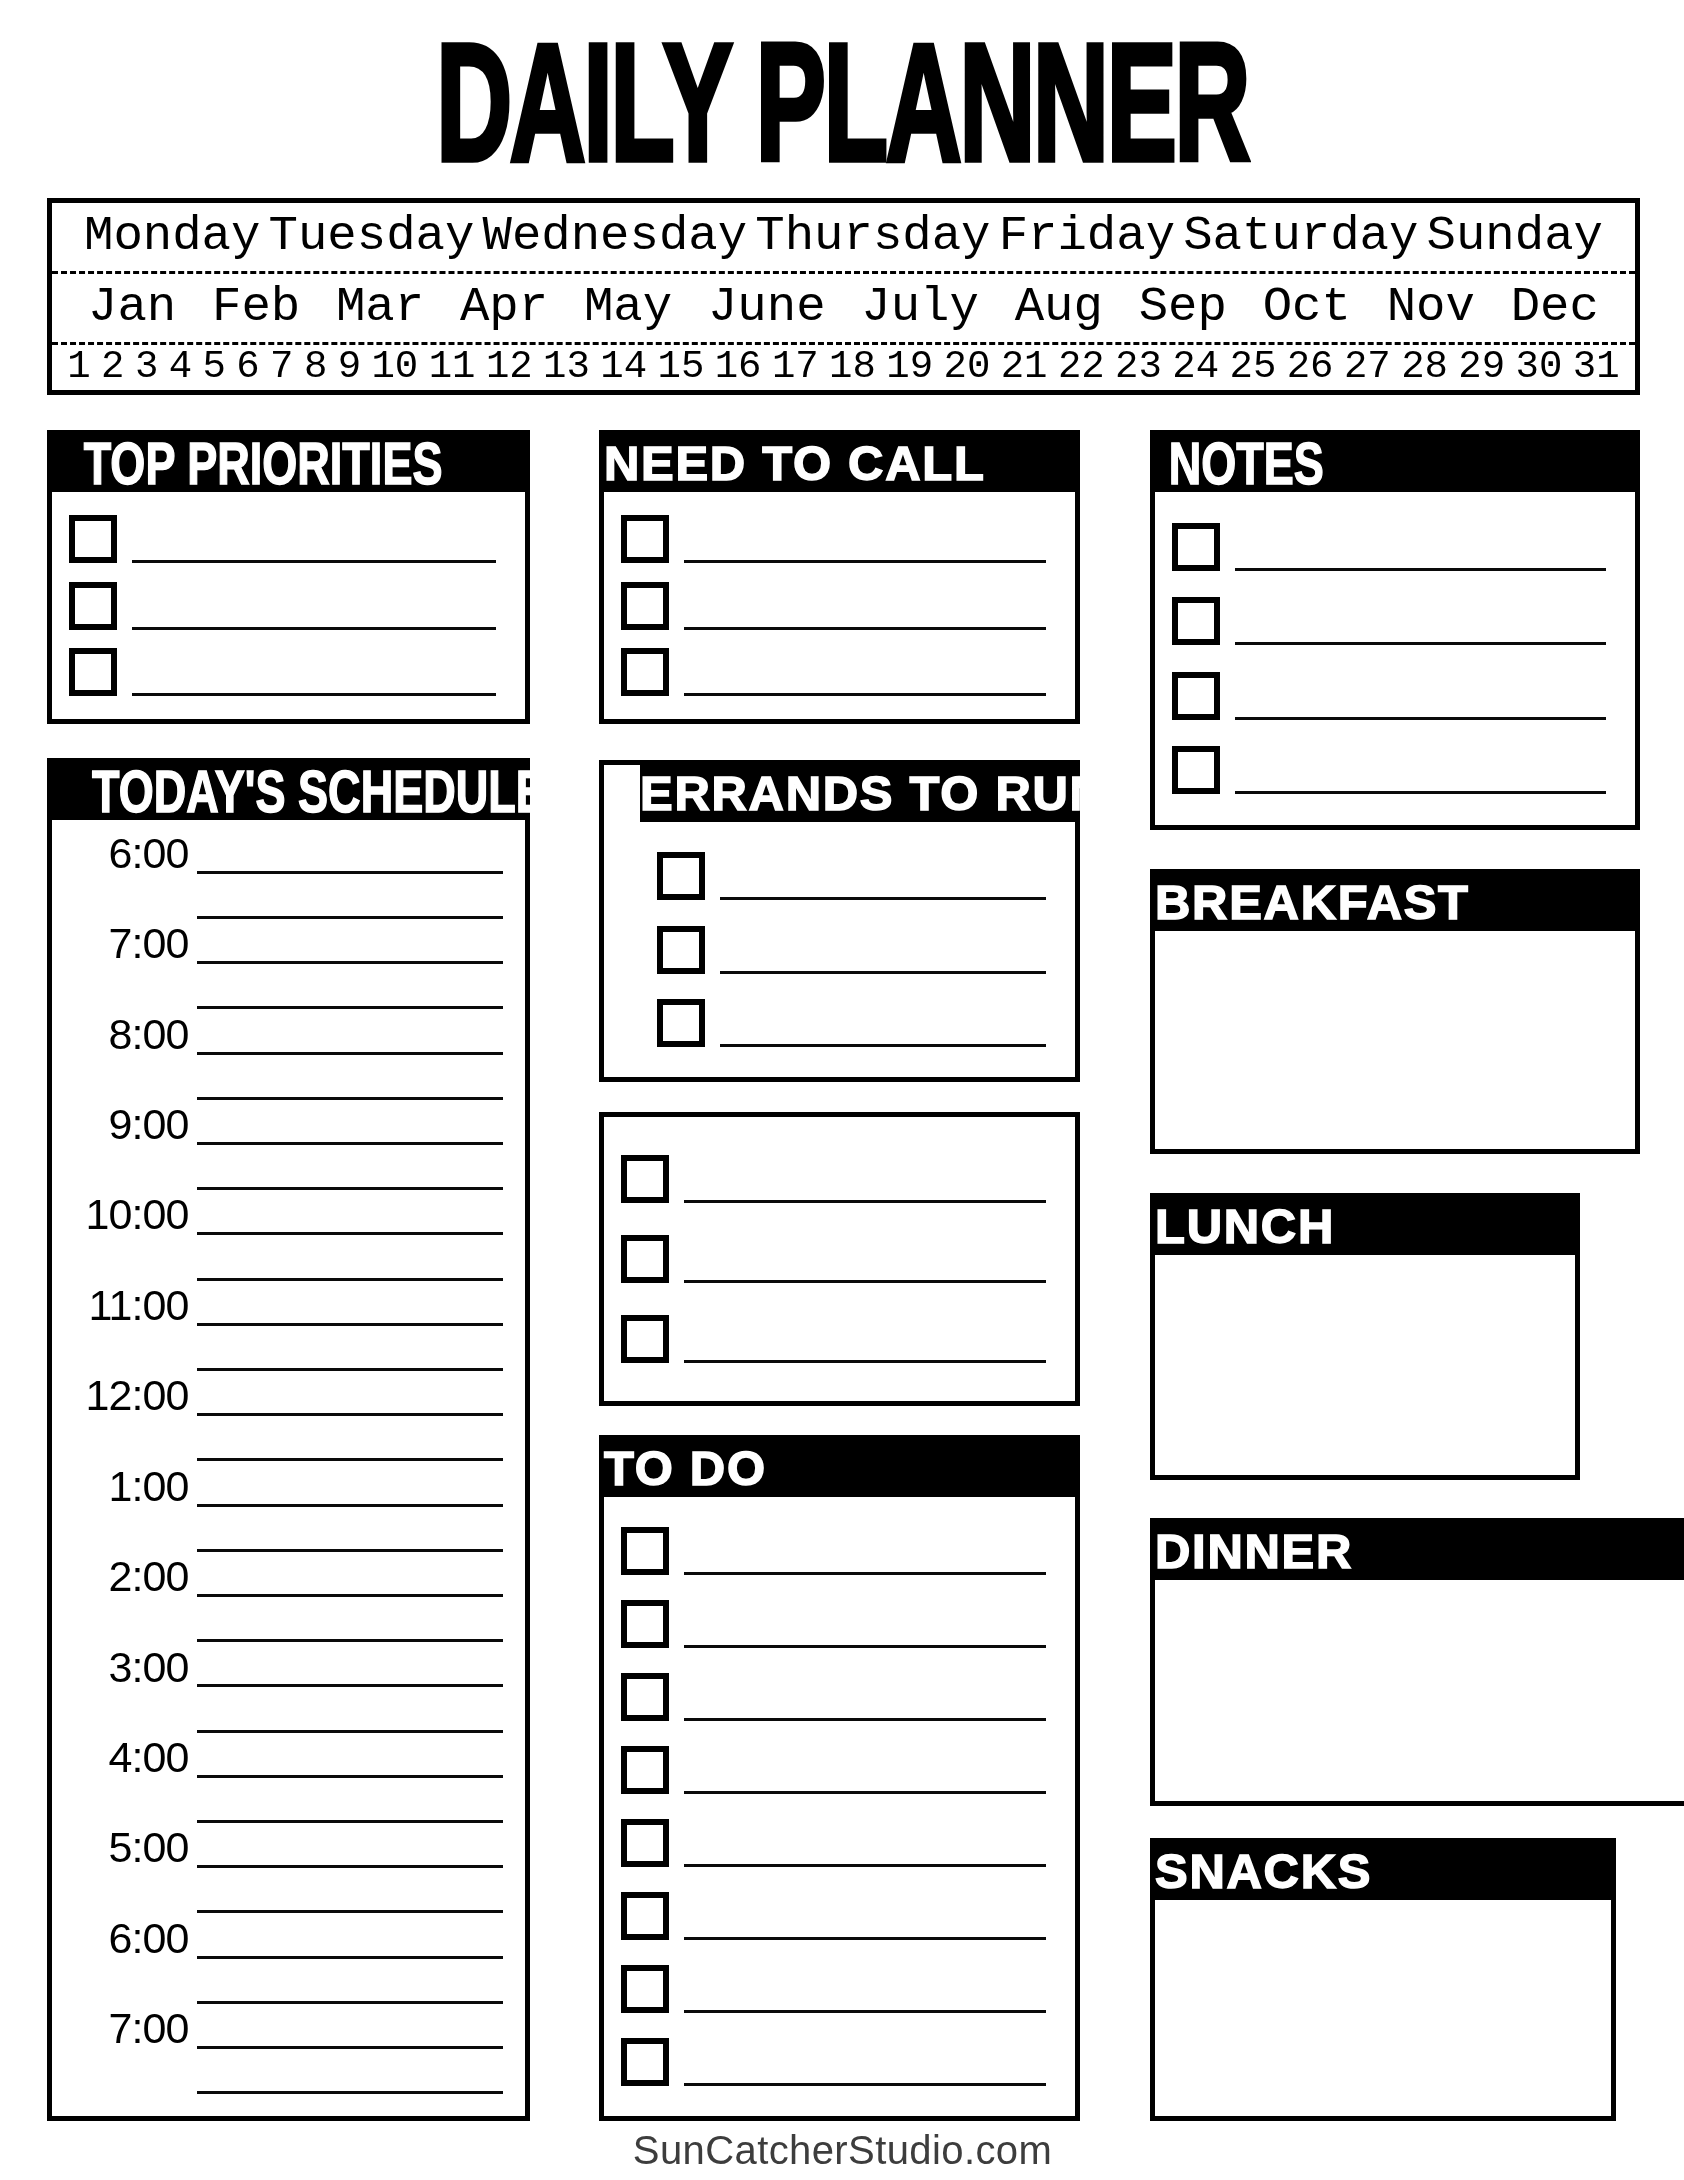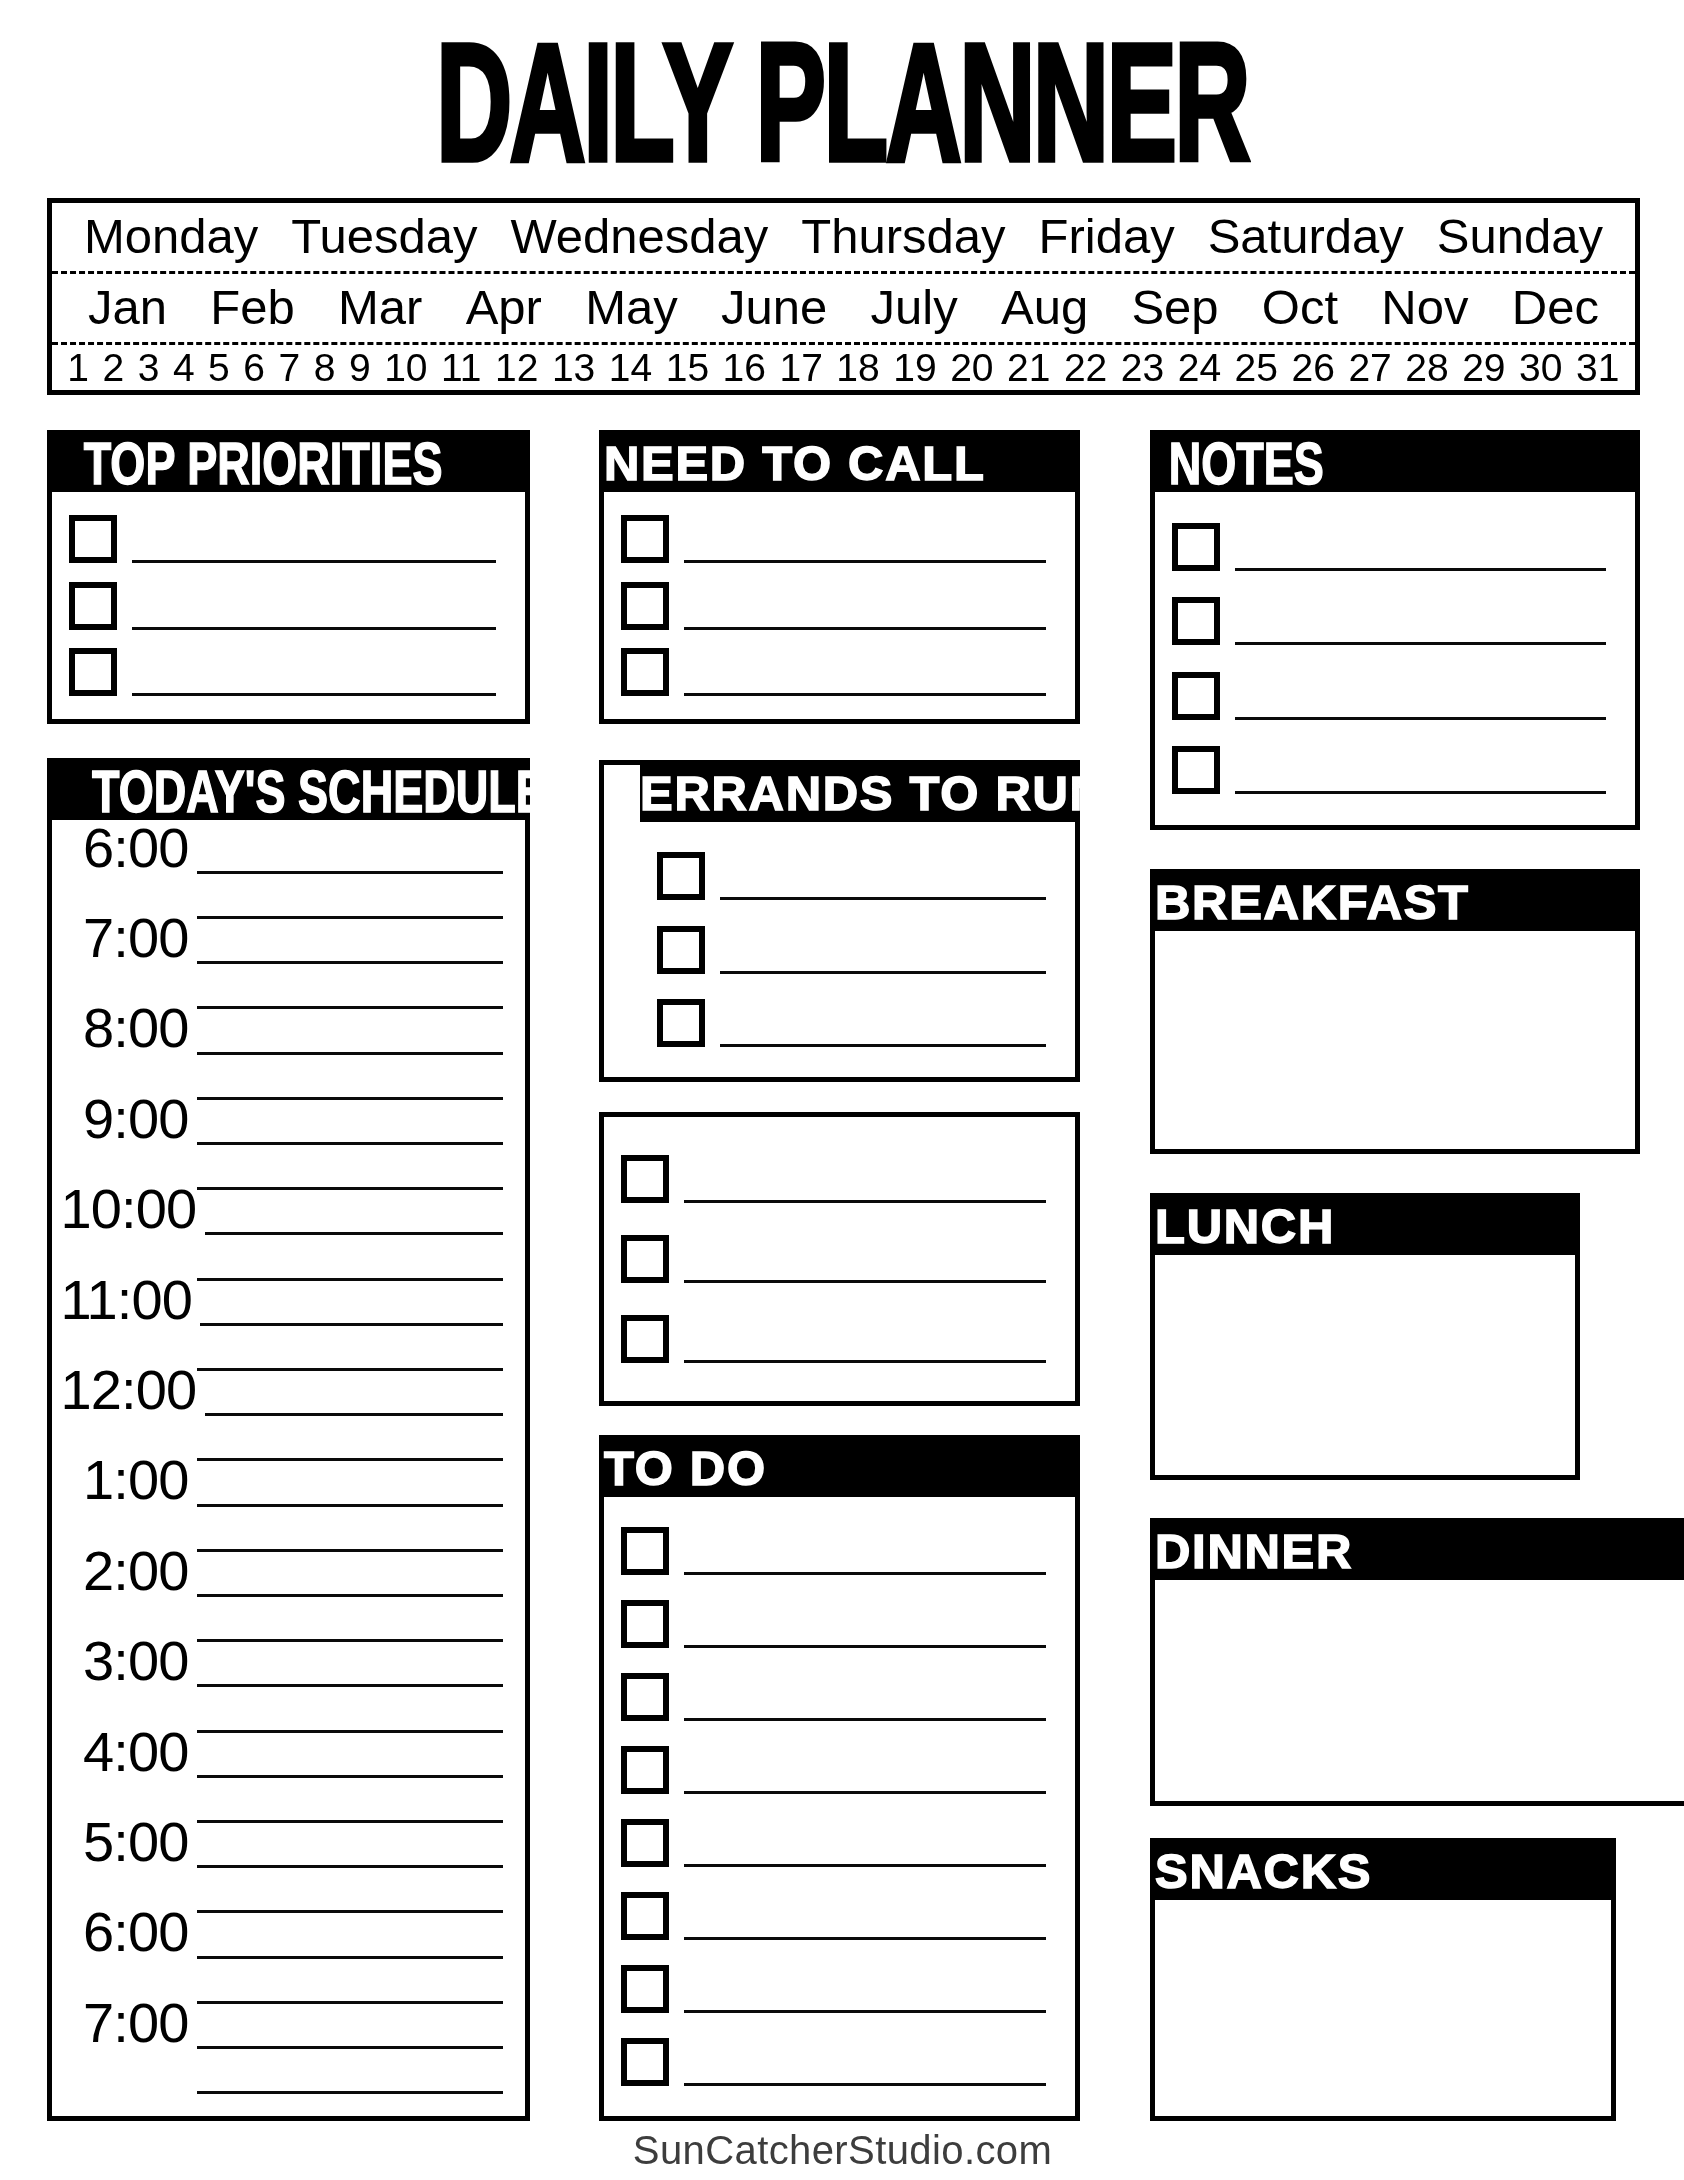--- a/index.html
+++ b/index.html
@@ -34,20 +34,21 @@
 
   
   .cal {
     position: absolute;
     left: 47px; top: 198px; width: 1593px; height: 197px;
     box-sizing: border-box;
     border: 5.1px solid #000;
     background: #fff;
     display: flex;
     flex-direction: column;
+    font-family: Liberation Mono, monospace;
   }
   .cal-row {
     display: flex;
     align-items: center;
     justify-content: space-between;
     line-height: 1;
     min-height: 0;
   }
   .cal-days   { flex: 1.5; padding: 0 32px; font-size: 49px; }
   .cal-months { flex: 1.5; padding: 0 36px; font-size: 49px;
@@ -99,21 +100,21 @@
   }
   .wline { flex: 1; margin-left: 15.3px; border-bottom: 3.4px solid #0a0a0a; }
 
   
   .sched { padding: 8.5px 22px 22px 8.5px; }
   .slot { flex: 1; display: flex; align-items: flex-end; min-height: 0; }
   .tlabel {
     flex: 0 0 128px;
     text-align: right;
     padding-right: 8.5px;
-    font-size: 56px;
+    font-size: 43px;
     line-height: 0.95;
     letter-spacing: -0.9px;
     white-space: nowrap;
   }
   .sline { flex: 1; border-bottom: 3.4px solid #0a0a0a; }
 
   
   .meal { background: #fff; }
 
   

